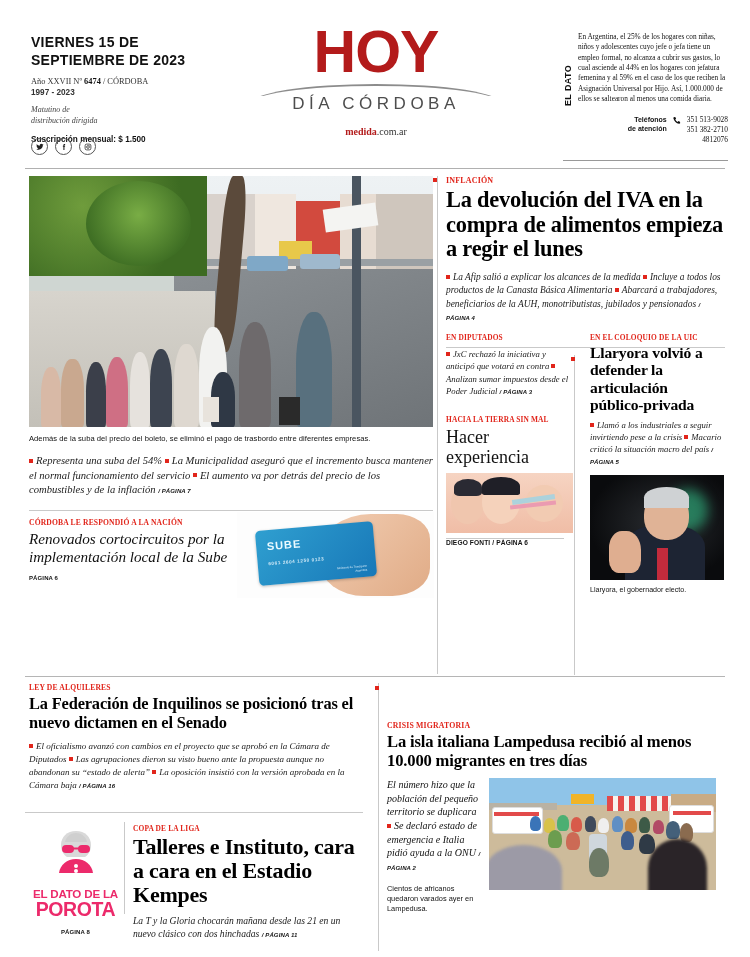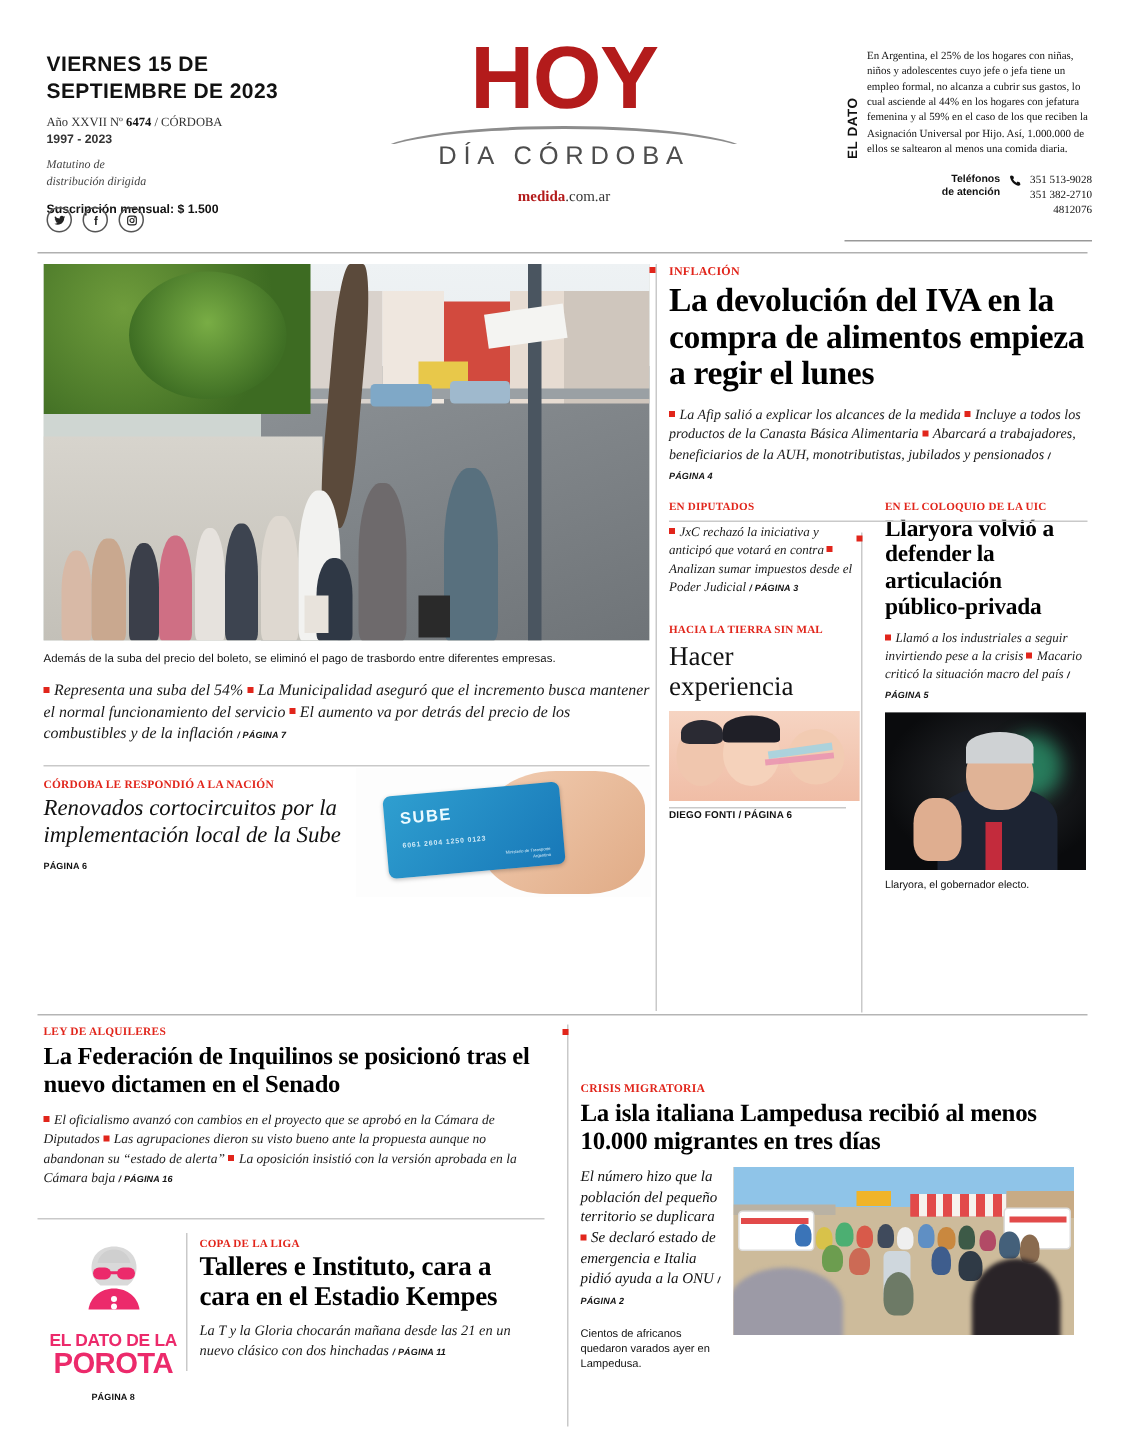--- a/index.html
+++ b/index.html
@@ -74,21 +74,21 @@
   .bul-alq{font-size:9px;line-height:1.43;margin-top:8px;}
 
   
   .sports{position:absolute;left:29px;top:820px;width:334px;}
   .porota{position:absolute;left:0;top:8px;width:93px;text-align:center;}
   .porota-logo{width:60px;height:56px;margin:0 auto;position:relative;}
   .porota-t1{font-family:"Liberation Sans",sans-serif;font-weight:700;font-size:11.6px;color:#ec2a6b;letter-spacing:-.2px;margin-top:3px;}
   .porota-t2{font-family:"Liberation Sans",sans-serif;font-weight:700;font-size:19.5px;color:#ec2a6b;letter-spacing:-.4px;line-height:1;}
   .porota-pg{margin-top:9px;}
   .sports-body{position:absolute;left:104px;top:4px;width:230px;}
-  .hl-sports{font-size:18px;line-height:1.1;margin-top:2px;}
+  .hl-sports{font-size:22px;line-height:1.1;margin-top:2px;}
   .bul-sports{font-size:9.6px;line-height:1.36;margin-top:6px;}
   .sports-vrule{position:absolute;left:95px;top:2px;width:1px;height:92px;background:#c9c9c9;}
 
   
   .rightcol{position:absolute;left:446px;top:176px;width:279px;}
   .hl-inf{font-size:22.4px;line-height:1.1;margin-top:3px;}
   .bul-inf{font-size:9.4px;line-height:1.42;margin-top:9px;}
 
   .two{display:flex;margin-top:9px;}
   .colA{width:127px;}

